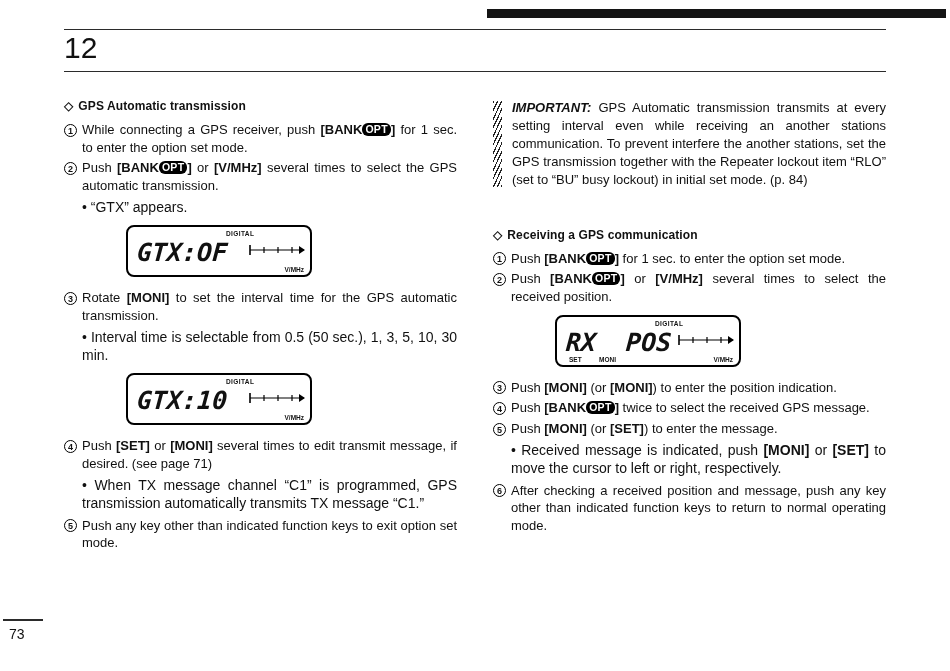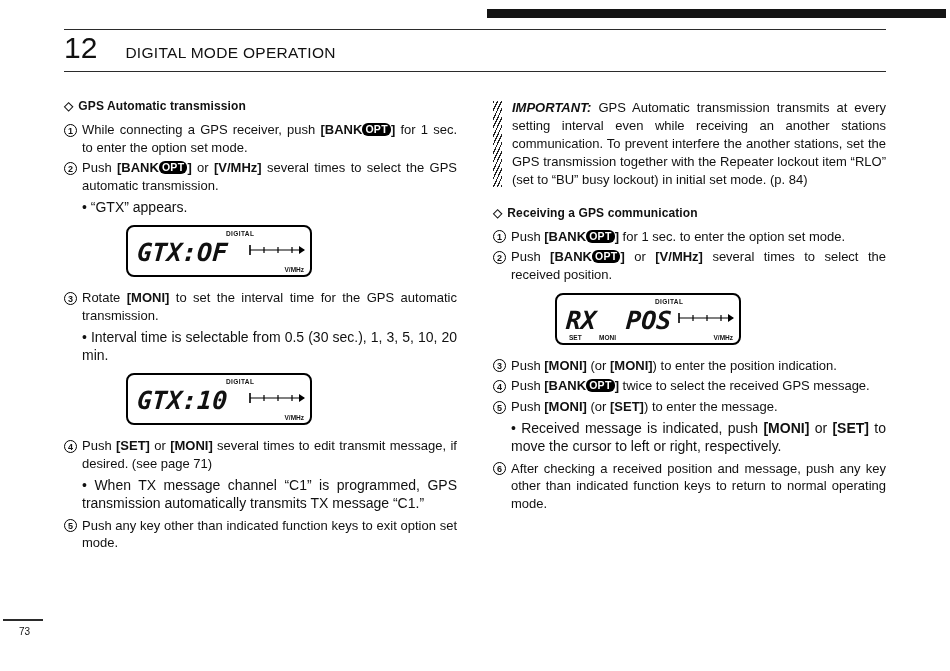--- a/index.html
+++ b/index.html
@@ -4,21 +4,21 @@
 <style>
   * { margin:0; padding:0; box-sizing:border-box; }
   html,body { background:#ffffff; }
   .page {
     position:relative; width:950px; height:671px; background:#fff;
     font-family:"Liberation Sans", sans-serif; color:#111; overflow:hidden;
   }
   .tab-bar { position:absolute; top:9px; left:487px; width:459px; height:9px; background:#141414; }
   .rule-top { position:absolute; top:29px; left:64px; width:822px; height:1px; background:#2b2b2b; }
   .rule-header { position:absolute; top:71px; left:64px; width:822px; height:1px; background:#2b2b2b; }
-  .header { position:absolute; top:33px; left:64px; display:flex; align-items:baseline; gap:28px;justify-content:flex-end; }
+  .header { position:absolute; top:33px; left:64px; display:flex; align-items:baseline; gap:11px;justify-content:flex-end; }
   .chapter-num { font-size:30px; font-weight:400; line-height:1; }
   .chapter-title { font-size:15.5px; letter-spacing:0.3px; }
 
   .col { position:absolute; top:99px; width:393px; }
   .col-left { left:64px; }
   .col-right { left:493px; }
 
   .heading { font-size:12px; font-weight:bold; margin-bottom:8px; letter-spacing:0.1px; }
   .heading .diamond { margin-right:5px; }
 
@@ -29,21 +29,21 @@
   }
   .steptext { flex:1; display:block; font-size:13px; line-height:1.36; text-align:justify; }
   .bullet { margin:0 0 4px 18px; font-size:14px; line-height:1.32; text-align:justify; }
   b { font-weight:bold; }
   .bi { font-weight:bold; font-style:italic; }
   .badge {
     display:inline-block; background:#000; color:#fff; font-weight:bold; font-size:10.5px;
     line-height:13px; padding:0 3px; border-radius:6px; vertical-align:1px; letter-spacing:0.3px;
   }
 
-  .important { position:relative; padding-left:19px; margin-bottom:17px; }
+  .important { position:relative; padding-left:19px; margin-bottom:39px; }
   .important .hatch {
     position:absolute; left:0; top:2px; bottom:2px; width:9px;
     background:repeating-linear-gradient(115deg, #222 0px, #222 1.2px, transparent 1.2px, transparent 3.6px);
   }
   .important-text { font-size:13px; line-height:1.38; text-align:justify; }
 
   .lcd {
     position:relative; width:186px; height:52px; border:2px solid #000; border-radius:8px;
     margin:9px 0 12px 62px; background:#fff;
   }
@@ -51,33 +51,32 @@
   .lcd-main {
     position:absolute; left:9px; top:11px; font-family:"DejaVu Sans Mono", monospace;
     font-style:italic; font-weight:bold; font-size:25px; white-space:pre; transform:skewX(-4deg);
   }
   .lcd-meter { position:absolute; right:5px; top:17px; }
   .lcd-vmhz { position:absolute; right:6px; bottom:2px; font-size:6.5px; font-weight:bold; }
   .lcd-set { position:absolute; left:12px; bottom:2px; font-size:6.5px; font-weight:bold; }
   .lcd-moni { position:absolute; left:42px; bottom:2px; font-size:6.5px; font-weight:bold; }
 
   .footer-rule { position:absolute; left:3px; top:619px; width:40px; height:1.5px; background:#2b2b2b; }
-  .page-num { position:absolute; left:19px; top:626px; font-size:10px; }
+  .page-num { position:absolute; left:9px; top:626px; font-size:14px; }
 </style>
 </head>
 <body>
 
 <div class="page">
 
   <div class="tab-bar"></div>
   <div class="rule-top"></div>
 
   <div class="header">
     <span class="chapter-num">12</span>
-    <span class="chapter-title">DIGITAL MODE OPERATION</span>
   </div>
   <div class="rule-header"></div>
 
   <div class="col col-left">
     <div class="heading">
       <span class="diamond">◇</span><span>GPS Automatic transmission</span>
     </div>
 
     <div class="step">
       <span class="stepnum">1</span>
@@ -101,21 +100,21 @@
         <line x1="43" y1="3" x2="43" y2="9" stroke="#000" stroke-width="1.2"></line>
         <path d="M50 2 L56 6 L50 10 Z" fill="#000"></path>
       </svg>
       <span class="lcd-vmhz">V/MHz</span>
     </div>
 
     <div class="step">
       <span class="stepnum">3</span>
       <span class="steptext">Rotate <b>[MONI]</b> to set the interval time for the GPS automatic transmission.</span>
     </div>
-    <div class="bullet">• Interval time is selectable from 0.5 (30 sec.), 1, 3, 5, 10, 20 min.</div>
+    <div class="bullet">• Interval time is selectable from 0.5 (50 sec.), 1, 3, 5, 10, 30 min.</div>
 
     <div class="lcd">
       <span class="lcd-digital">DIGITAL</span>
       <span class="lcd-main">GTX:10</span>
       <svg class="lcd-meter" width="56" height="12" viewBox="0 0 56 12">
         <line x1="1" y1="1" x2="1" y2="11" stroke="#000" stroke-width="1.6"></line>
         <line x1="1" y1="6" x2="55" y2="6" stroke="#000" stroke-width="1.2"></line>
         <line x1="15" y1="3" x2="15" y2="9" stroke="#000" stroke-width="1.2"></line>
         <line x1="29" y1="3" x2="29" y2="9" stroke="#000" stroke-width="1.2"></line>
         <line x1="43" y1="3" x2="43" y2="9" stroke="#000" stroke-width="1.2"></line>

